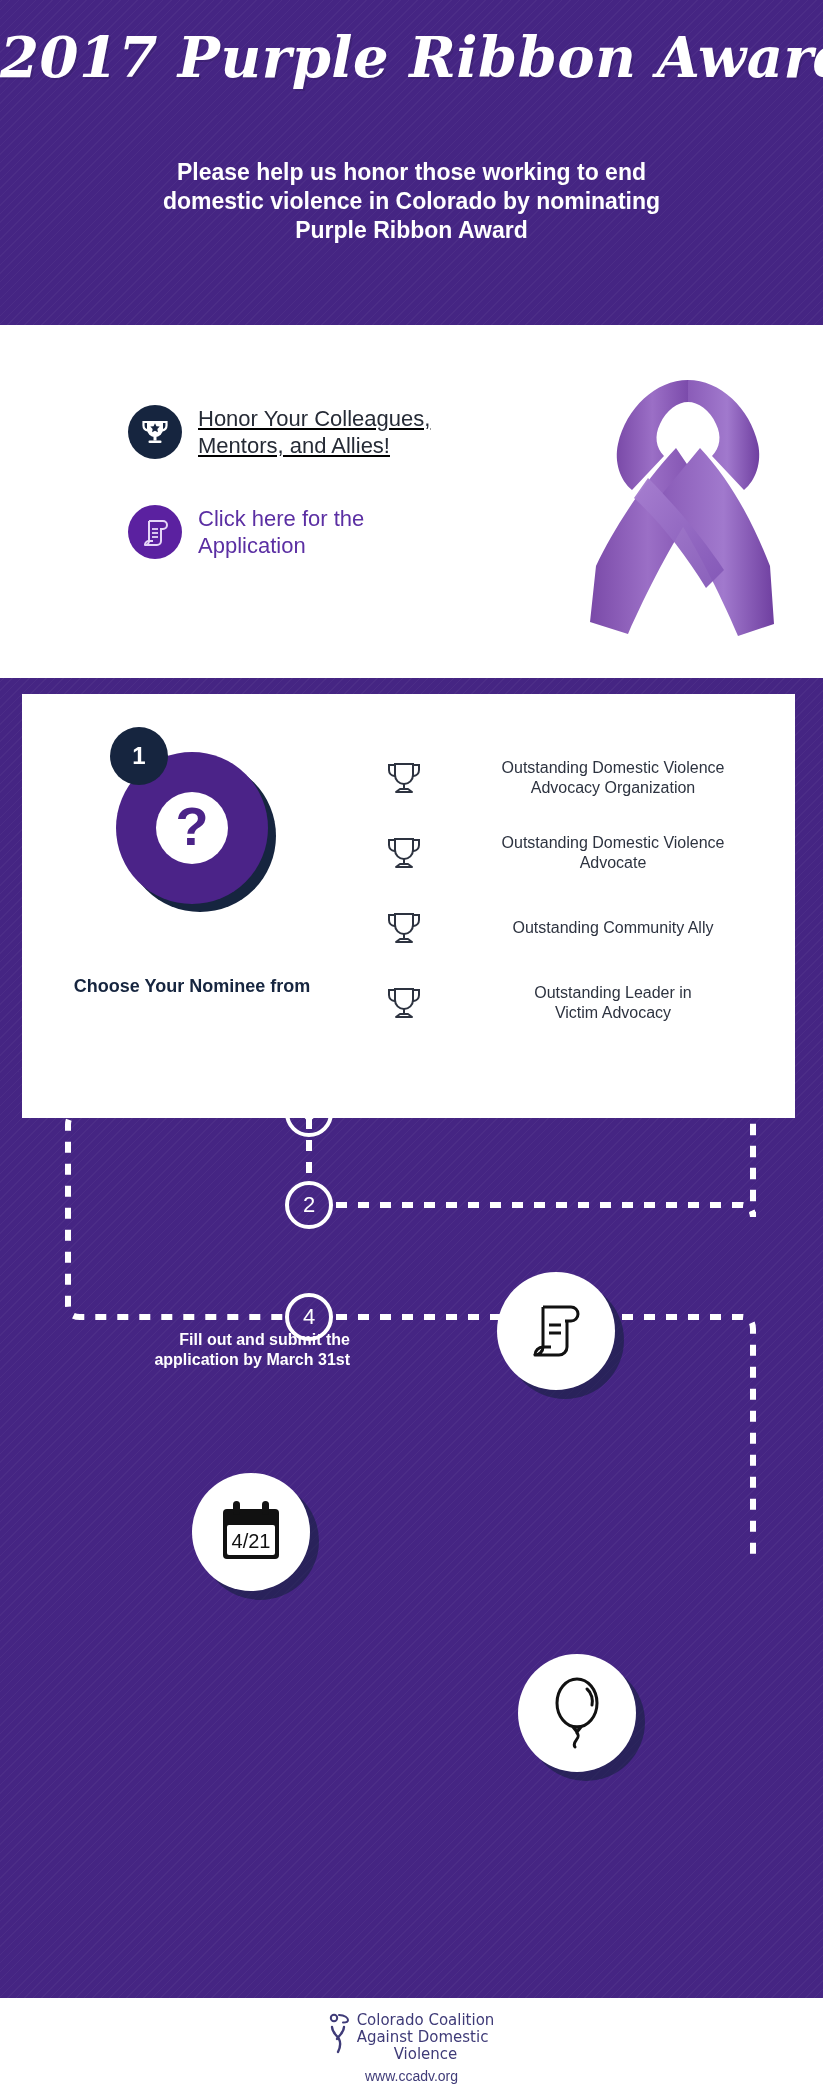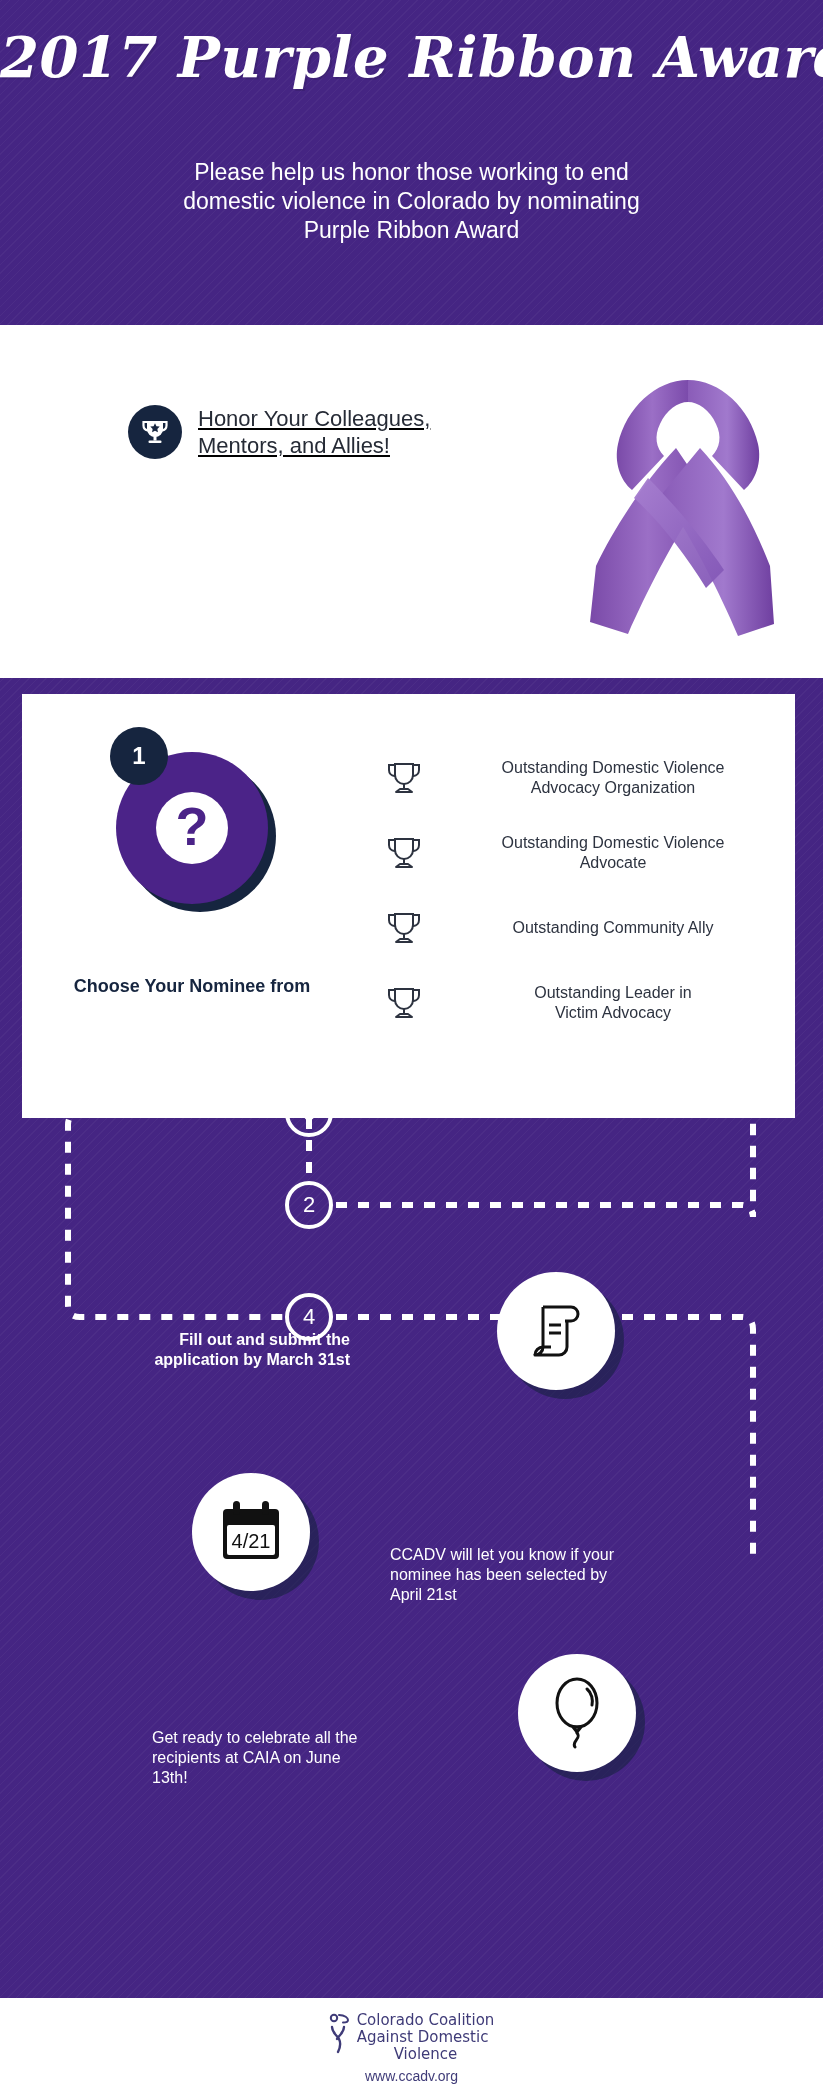--- a/index.html
+++ b/index.html
@@ -33,21 +33,21 @@
     text-align:center;color:#ffffff;
     font-family:"DejaVu Serif", serif;
     font-style:italic;font-weight:bold;
     font-size:56px;letter-spacing:0.5px;
     text-shadow:2px 2px 0 rgba(0,0,0,0.10);
     white-space:nowrap;
   }
   #subtitle{
     position:absolute;left:0;top:158px;width:823px;
     text-align:center;color:#ffffff;
-    font-size:23px;line-height:29px;font-weight:400;
+    font-size:23px;line-height:29px;font-weight:700;
   }
   #subtitle div{white-space:nowrap;}
 
   
   #whiteband{
     position:absolute;left:0;top:325px;width:823px;height:353px;
     background:#ffffff;
   }
   .feature{
     position:absolute;display:flex;align-items:center;gap:16px;
@@ -188,20 +188,36 @@
         <rect x="9.5" y="24.5" width="13" height="2.6" rx="1.1" fill="#fff"></rect>
         <path d="M16 7.2 l1.45 2.95 3.25.47 -2.35 2.3 .55 3.24 L16 14.63 l-2.9 1.53 .55 -3.24 -2.35 -2.3 3.25 -.47 Z" fill="#16253f"></path>
       </svg>
     </div>
     <div class="ftext">
       <div>Honor Your Colleagues,</div>
       <div>Mentors, and Allies!</div>
     </div>
   </div>
 
+  <div class="feature" id="feature-1">
+    <div class="fcircle purple">
+      <svg width="30" height="32" viewBox="0 0 30 32" aria-hidden="true">
+        <path d="M9 5 H23 a4 4 0 0 1 0 8 h-3" fill="none" stroke="#e6d7f7" stroke-width="2"></path>
+        <path d="M9 5 v20 a4 4 0 0 1 -4 4 h12 a4 4 0 0 0 4 -4 V13" fill="none" stroke="#e6d7f7" stroke-width="2" stroke-linejoin="round"></path>
+        <path d="M5 29 a4 4 0 0 1 4 -4 h4" fill="none" stroke="#e6d7f7" stroke-width="2"></path>
+        <line x1="12" y1="13" x2="18" y2="13" stroke="#e6d7f7" stroke-width="1.8"></line>
+        <line x1="12" y1="17" x2="18" y2="17" stroke="#e6d7f7" stroke-width="1.8"></line>
+        <line x1="12" y1="21" x2="18" y2="21" stroke="#e6d7f7" stroke-width="1.8"></line>
+      </svg>
+    </div>
+    <div class="ftext link">
+      <div>Click here for the</div>
+      <div>Application</div>
+    </div>
+  </div>
 
   <div id="ribbon">
     <svg width="200" height="300" viewBox="0 0 200 300" aria-hidden="true">
       <defs>
         <linearGradient id="rgL" x1="0" y1="0" x2="1" y2="0">
           <stop offset="0" stop-color="#7a4aa8"></stop>
           <stop offset="0.5" stop-color="#9b6fc6"></stop>
           <stop offset="1" stop-color="#7b4bab"></stop>
         </linearGradient>
         <linearGradient id="rgR" x1="0" y1="0" x2="1" y2="0">
@@ -336,39 +352,29 @@
   <div class="stepnum" id="badge3" style="left:285px;top:1089px;">3</div>
   <div class="disc" style="left:192px;top:1473px;">
     <svg width="66" height="66" viewBox="0 0 66 66" aria-hidden="true">
       <rect x="5" y="10" width="56" height="50" rx="4" fill="#111"></rect>
       <rect x="9" y="26" width="48" height="30" rx="2" fill="#ffffff"></rect>
       <rect x="15" y="2" width="7" height="14" rx="3.5" fill="#111"></rect>
       <rect x="44" y="2" width="7" height="14" rx="3.5" fill="#111"></rect>
       <text x="33" y="49" text-anchor="middle" font-family="'Liberation Sans', sans-serif" font-size="20" fill="#111">4/21</text>
     </svg>
   </div>
-  <div class="steptext" style="left:390px;top:1545px;width:280px;">
-    <div>CCADV will let you know if your</div>
-    <div>nominee has been selected by</div>
-    <div>April 21st</div>
-  </div>
 
   <div class="stepnum" id="badge4" style="left:285px;top:1293px;">4</div>
   <div class="disc" style="left:518px;top:1654px;">
     <svg width="56" height="72" viewBox="0 0 56 72" aria-hidden="true">
       <ellipse cx="28" cy="26" rx="20" ry="24" fill="none" stroke="#111" stroke-width="3"></ellipse>
       <path d="M24 50 h8 l-4 5 Z" fill="none" stroke="#111" stroke-width="3" stroke-linejoin="round"></path>
       <path d="M28 56 c5 6 -6 8 -2 14" fill="none" stroke="#111" stroke-width="3" stroke-linecap="round"></path>
       <path d="M38 12 c5 4 6 11 5 16" fill="none" stroke="#111" stroke-width="3" stroke-linecap="round"></path>
     </svg>
-  </div>
-  <div class="steptext" style="left:152px;top:1728px;width:260px;">
-    <div>Get ready to celebrate all the</div>
-    <div>recipients at CAIA on June</div>
-    <div>13th!</div>
   </div>
 
   <div id="footer">
     <div id="url">www.ccadv.org</div>
     <div id="logo-wrap">
       <span>
         <svg width="22" height="44" viewBox="0 0 22 44" aria-hidden="true">
           <circle cx="5" cy="6" r="3.2" fill="none" stroke="#3f3b78" stroke-width="2"></circle>
           <path d="M10 3 c6 0 9 3 9 5 c0 1.5 -2 2.5 -5 2.5" fill="none" stroke="#3f3b78" stroke-width="2" stroke-linecap="round"></path>
           <path d="M3 15 c0 6 5 8 7 12 c2 4 1 9 -1 13" fill="none" stroke="#3f3b78" stroke-width="2.4" stroke-linecap="round"></path>

